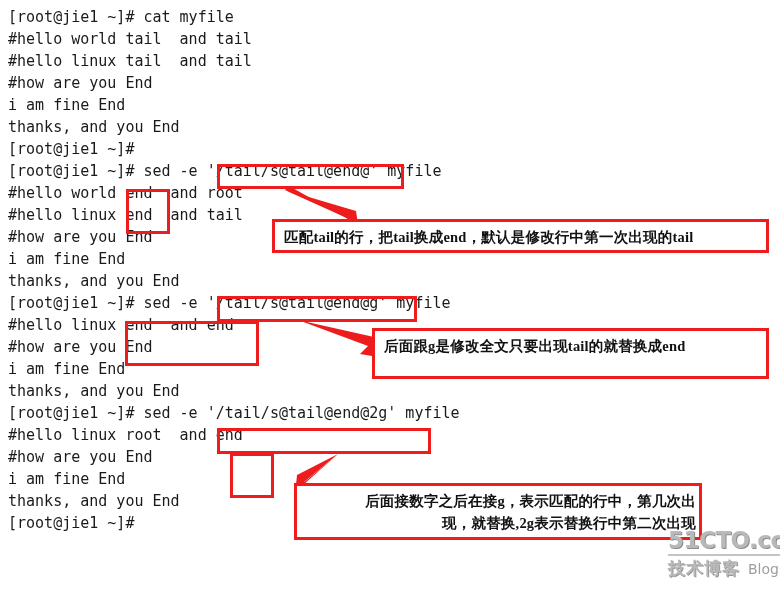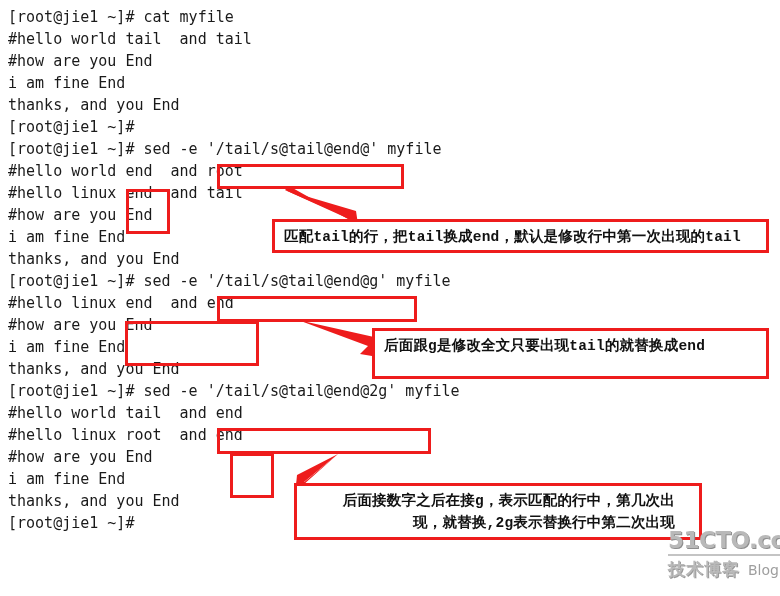--- a/index.html
+++ b/index.html
@@ -46,26 +46,26 @@
     position: absolute;
     border: 3px solid #ee1c1c;
     box-sizing: border-box;
     pointer-events: none;
   }
   .note-box {
     position: absolute;
     border: 3px solid #ee1c1c;
     background: #ffffff;
     box-sizing: border-box;
-    font-family: Liberation Mono, monospace;
+    font-family: Liberation Serif, serif;
     font-size: 14.5px;
     font-weight: bold;
     color: #111111;
     line-height: 22px;
-    padding: 4px 24px 4px 9px;
+    padding: 4px 3px 4px 9px;
     letter-spacing: 0.2px;
   }
   .note-box .nline { display: block; white-space: pre; }
 
   .arrow { position: absolute; pointer-events: none; }
 
   
   #watermark {
     position: absolute;
     left: 668px;
@@ -93,52 +93,53 @@
   #wm-bottom {
     margin-top: 3px;
     line-height: 20px;
   }
   #wm-cn {
     font-size: 17px;
     font-weight: bold;
     color: #b9b9b9;
     letter-spacing: 1px;
     text-shadow: 1px 1px 0 #9a9a9a;
+    font-family: Liberation Serif, serif;
   }
   #wm-blog {
     font-size: 14px;
     font-weight: normal;
     color: #9e9e9e;
     margin-left: 8px;
     font-style: normal;
   }
 </style>
 </head>
 <body>
 
 <div id="terminal">
   <div class="line">[root@jie1 ~]# cat myfile</div>
   <div class="line">#hello world tail  and tail</div>
+  <div class="line">#hello linux tail  and tail</div>
   <div class="line">#how are you End</div>
   <div class="line">i am fine End</div>
   <div class="line">thanks, and you End</div>
   <div class="line">[root@jie1 ~]#</div>
   <div class="line">[root@jie1 ~]# sed -e '/tail/s@tail@end@' myfile</div>
   <div class="line">#hello world end  and root</div>
   <div class="line">#hello linux end  and tail</div>
   <div class="line">#how are you End</div>
   <div class="line">i am fine End</div>
   <div class="line">thanks, and you End</div>
   <div class="line">[root@jie1 ~]# sed -e '/tail/s@tail@end@g' myfile</div>
   <div class="line">#hello linux end  and end</div>
   <div class="line">#how are you End</div>
   <div class="line">i am fine End</div>
   <div class="line">thanks, and you End</div>
   <div class="line">[root@jie1 ~]# sed -e '/tail/s@tail@end@2g' myfile</div>
-  <div class="line">#hello world tail  and end</div>
   <div class="line">#hello linux root  and end</div>
   <div class="line">#how are you End</div>
   <div class="line">i am fine End</div>
   <div class="line">thanks, and you End</div>
   <div class="line">[root@jie1 ~]#</div>
 </div>
 
 <div class="cmd-box" style="left:217px; top:164px; width:187px; height:25px;"></div>
 
 <div class="hl-box" style="left:126px; top:189px; width:44px; height:45px;"></div>

